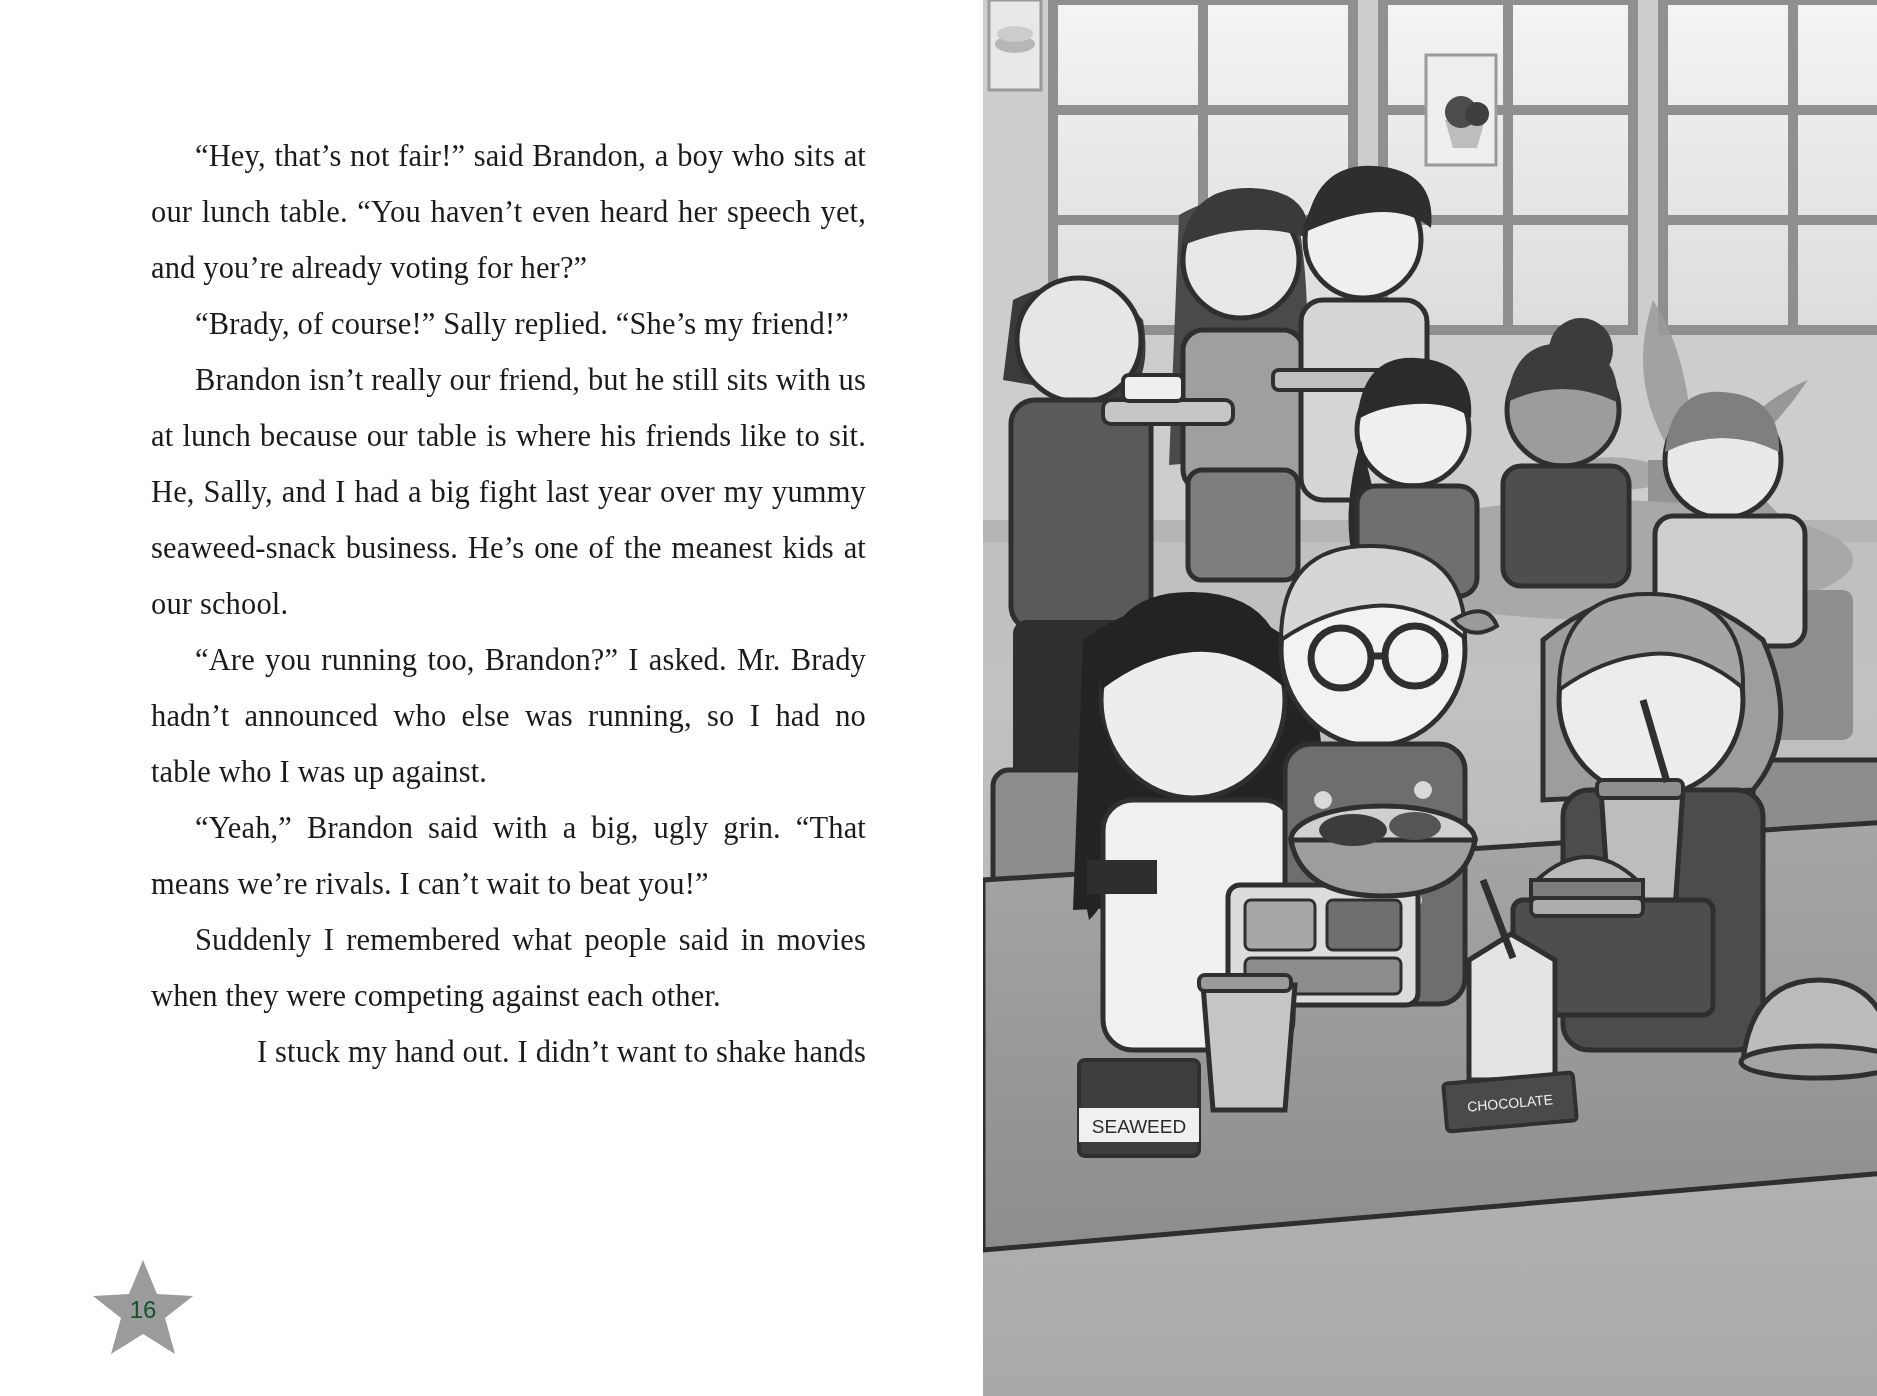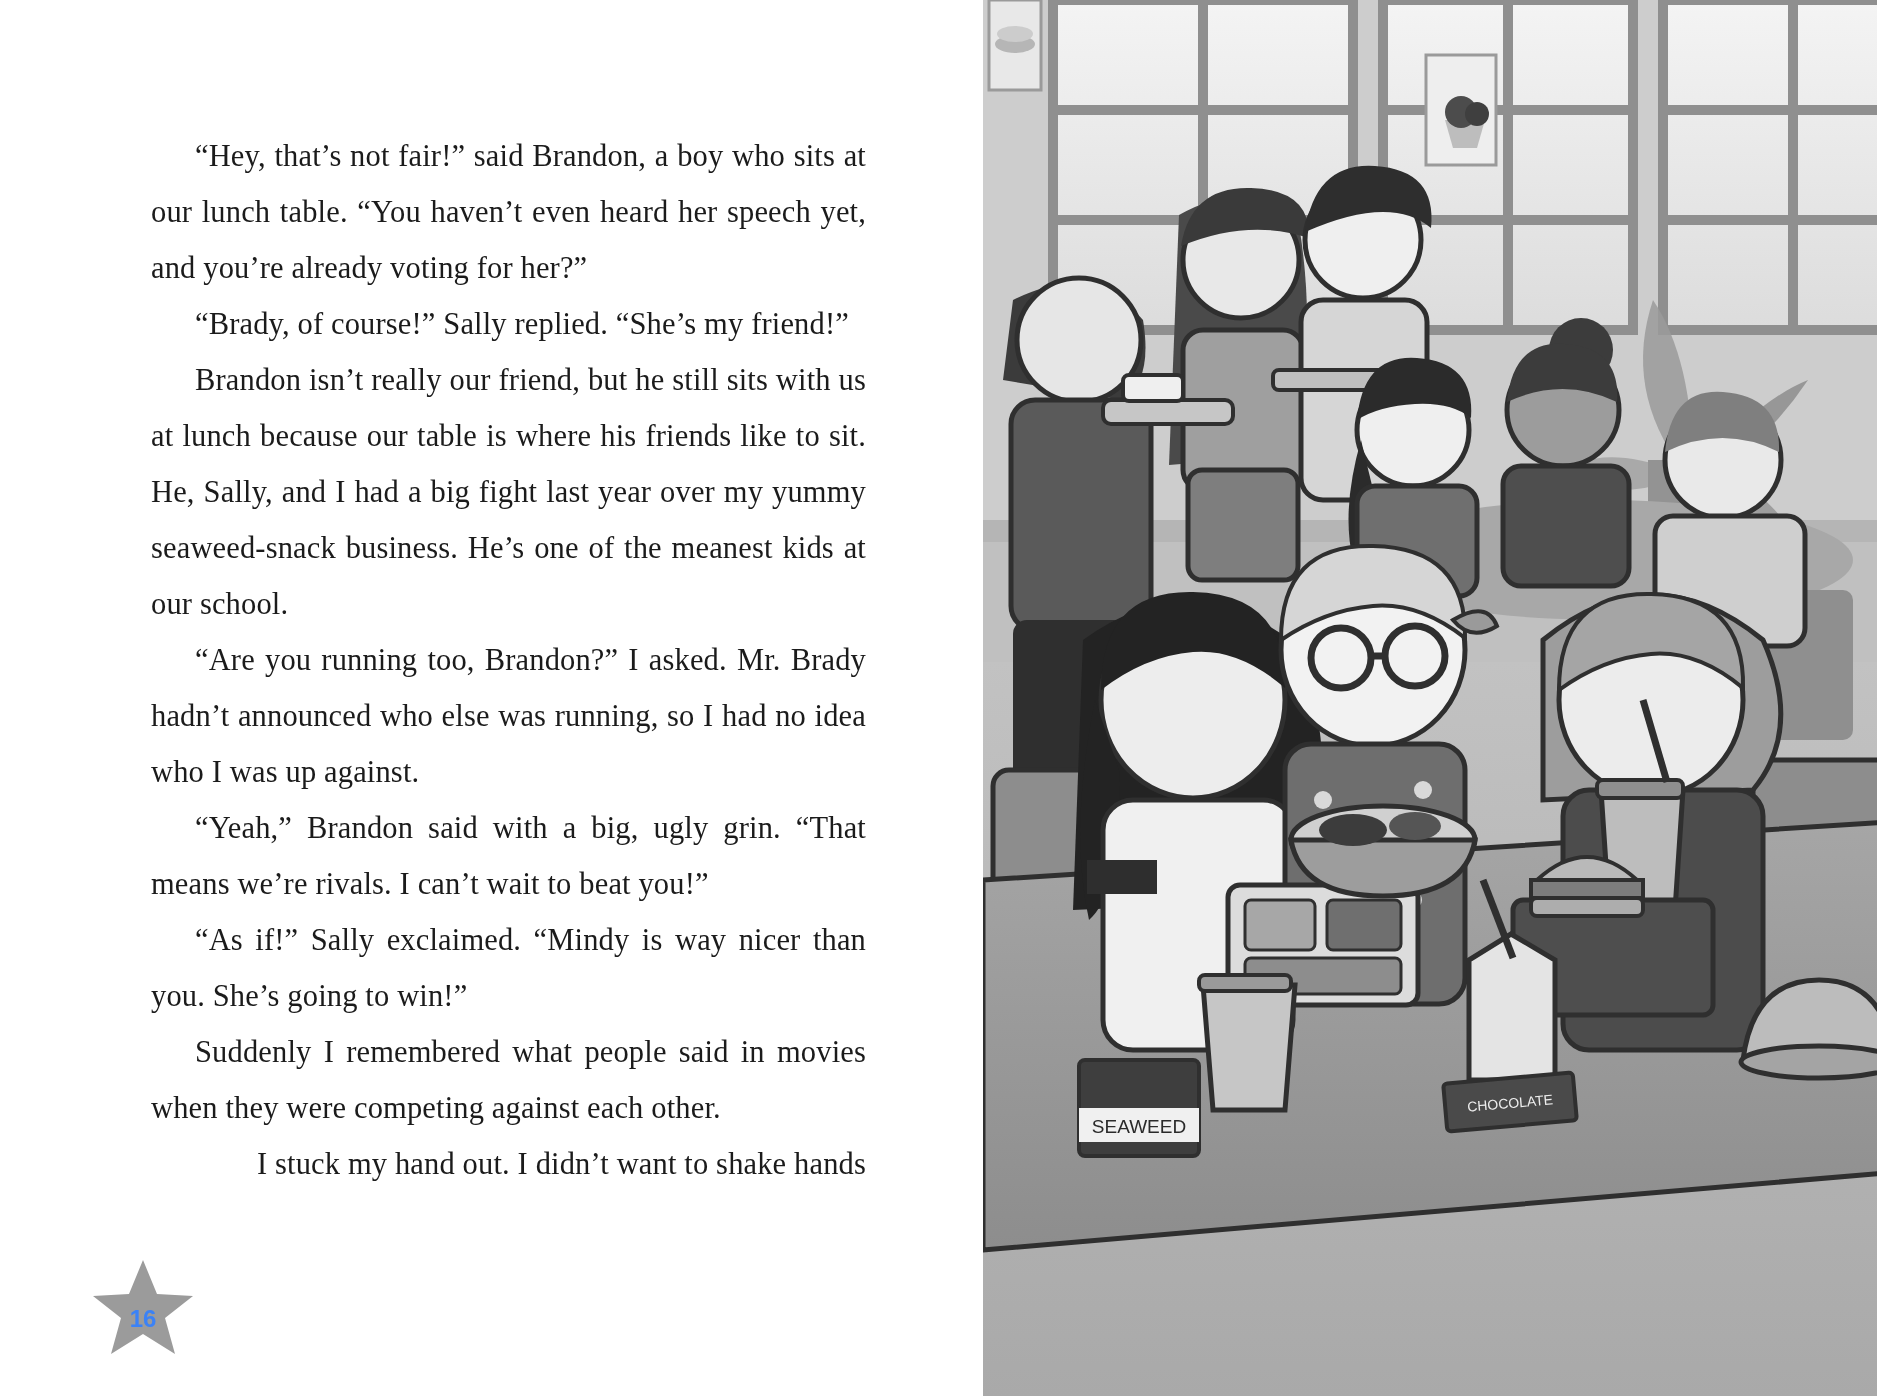--- a/index.html
+++ b/index.html
@@ -55,30 +55,30 @@
     position: absolute;
     left: 48px;
     bottom: 38px;
     width: 104px;
     height: 100px;
   }
   .page-star svg { display: block; }
   .page-star .num {
     position: absolute;
     left: 0;
-    top: 9px;
+    top: 0;
     width: 104px;
     height: 100px;
     display: flex;
     align-items: center;
     justify-content: center;
     font-family: "Liberation Sans", sans-serif;
-    font-weight: bold;
+    font-weight: normal;
     font-size: 24px;
-    color: #3b82f6;
+    color: #14532d;
     padding-top: 4px;
     box-sizing: border-box;
   }
 
   
   .illus-page {
     position: relative;
     width: 937px;
     height: 1396px;
     overflow: hidden;
@@ -90,23 +90,22 @@
 <body>
 
 <div class="spread">
 
   <div class="text-page">
 
     <div class="body-text">
       <p>“Hey, that’s not fair!” said Brandon, a boy who sits at our lunch table. “You haven’t even heard her speech yet, and you’re already voting for her?”</p>
       <p>“Brady, of course!” Sally replied. “She’s my friend!”</p>
       <p>Brandon isn’t really our friend, but he still sits with us at lunch because our table is where his friends like to sit. He, Sally, and I had a big fight last year over my yummy seaweed-snack business. He’s one of the meanest kids at our school.</p>
-      <p>“Are you running too, Brandon?” I asked. Mr. Brady hadn’t announced who else was running, so I had no idea who I was up against.</p>
+      <p>“Are you running too, Brandon?” I asked. Mr. Brady hadn’t announced who else was running, so I had no table who I was up against.</p>
       <p>“Yeah,” Brandon said with a big, ugly grin. “That means we’re rivals. I can’t wait to beat you!”</p>
-      <p>“As if!” Sally exclaimed. “Mindy is way nicer than you. She’s going to win!”</p>
       <p>Suddenly I remembered what people said in movies when they were competing against each other.</p>
       <p>I stuck my hand out. I didn’t want to shake hands</p>
     </div>
 
     <div class="page-star">
       <svg width="104" height="100" viewBox="0 0 104 100" aria-hidden="true">
         <path d="M52 2 L66 36 L102 38 L74 60 L84 96 L52 76 L20 96 L30 60 L2 38 L38 36 Z" fill="#9b9b9b"></path>
       </svg>
       <div class="num">16</div>
     </div>

